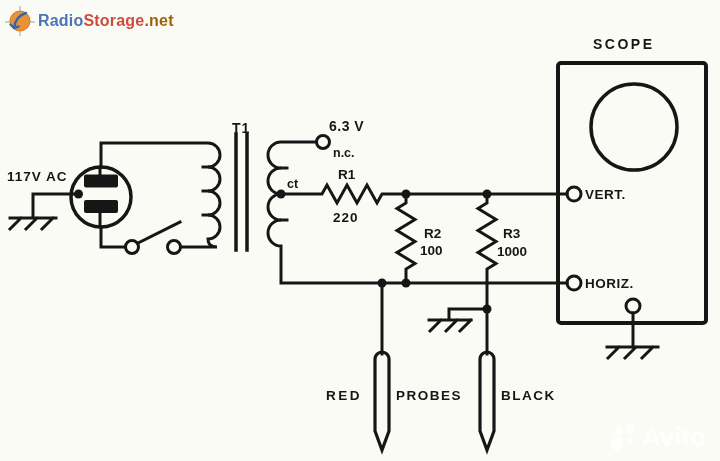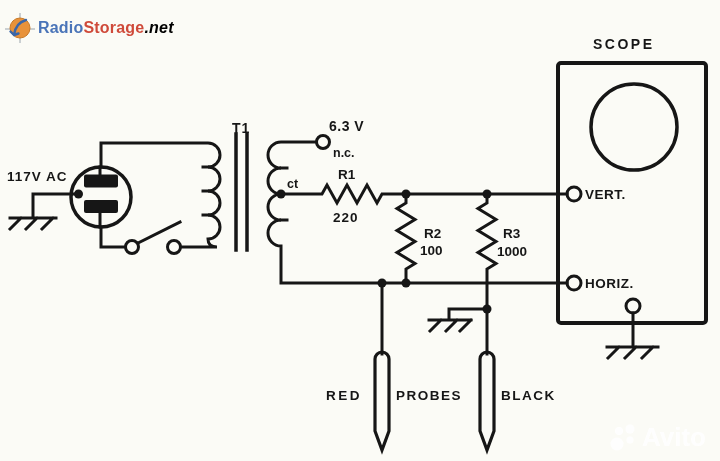--- a/index.html
+++ b/index.html
@@ -3,26 +3,26 @@
 <meta charset="utf-8">
 <style>
   html,body{margin:0;padding:0;}
   .screen{
     position:relative;width:720px;height:461px;
     background:#fbfbf6;overflow:hidden;
     font-family:"Liberation Sans",sans-serif;
   }
   .logo{
     position:absolute;top:5px;left:5px;display:flex;align-items:center;
-    font-size:16px;font-weight:bold;letter-spacing:0.2px;margin-top:7px;
+    font-size:16px;font-weight:bold;letter-spacing:0.2px;
   }
   .logo svg{margin-right:3px;}
   .logo .lr{color:#4a74b8;}
   .logo .ls{color:#cf4a3a;text-align:center;}
-  .logo .ln{color:#000000;font-style:italic;}
+  .logo .ln{color:#a16207;}
   .schem{position:absolute;left:0;top:0;}
   .schem text{
     font-family:"Liberation Sans",sans-serif;
     font-weight:bold;fill:#161616;
   }
   .watermark{
     position:absolute;right:14px;bottom:8px;display:flex;align-items:center;
     color:#ffffff;font-size:26px;font-weight:bold;opacity:0.95;
   }
   .watermark svg{margin-right:4px;}

